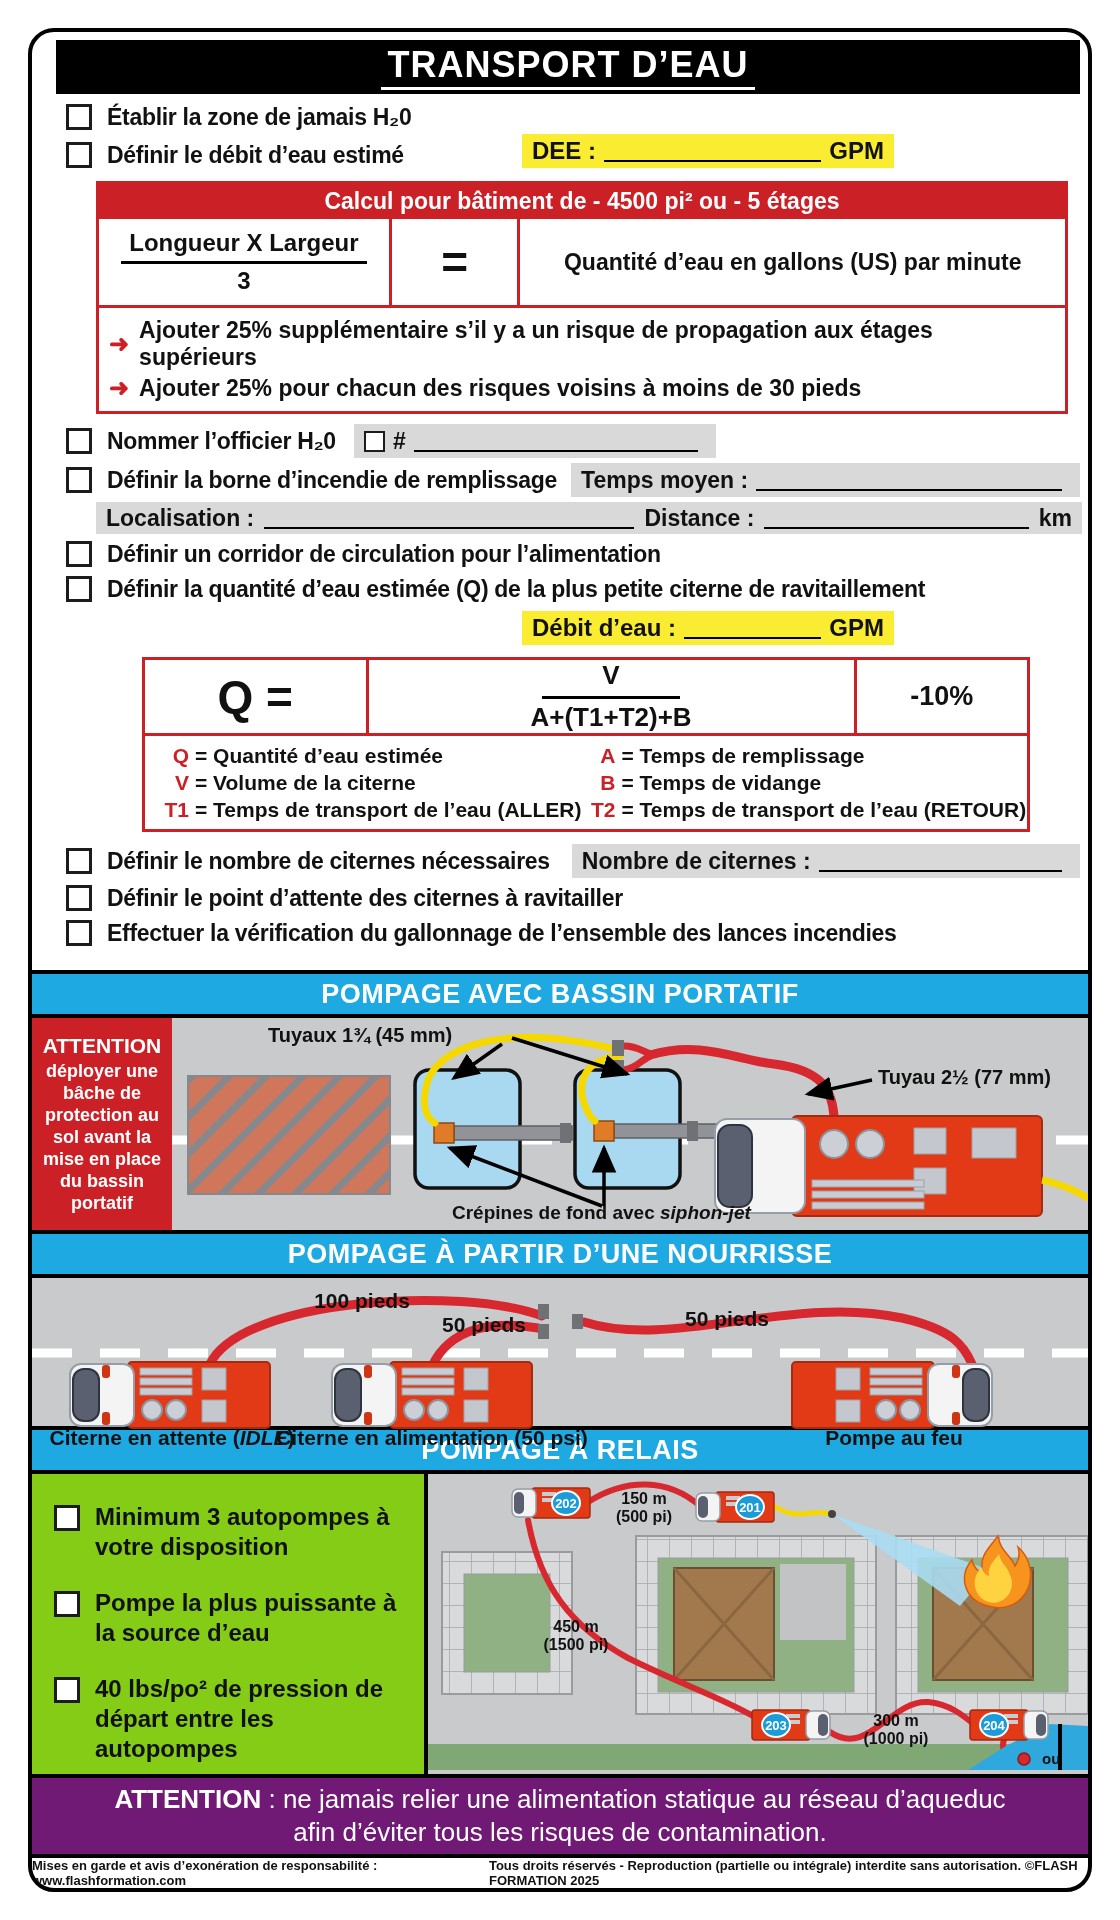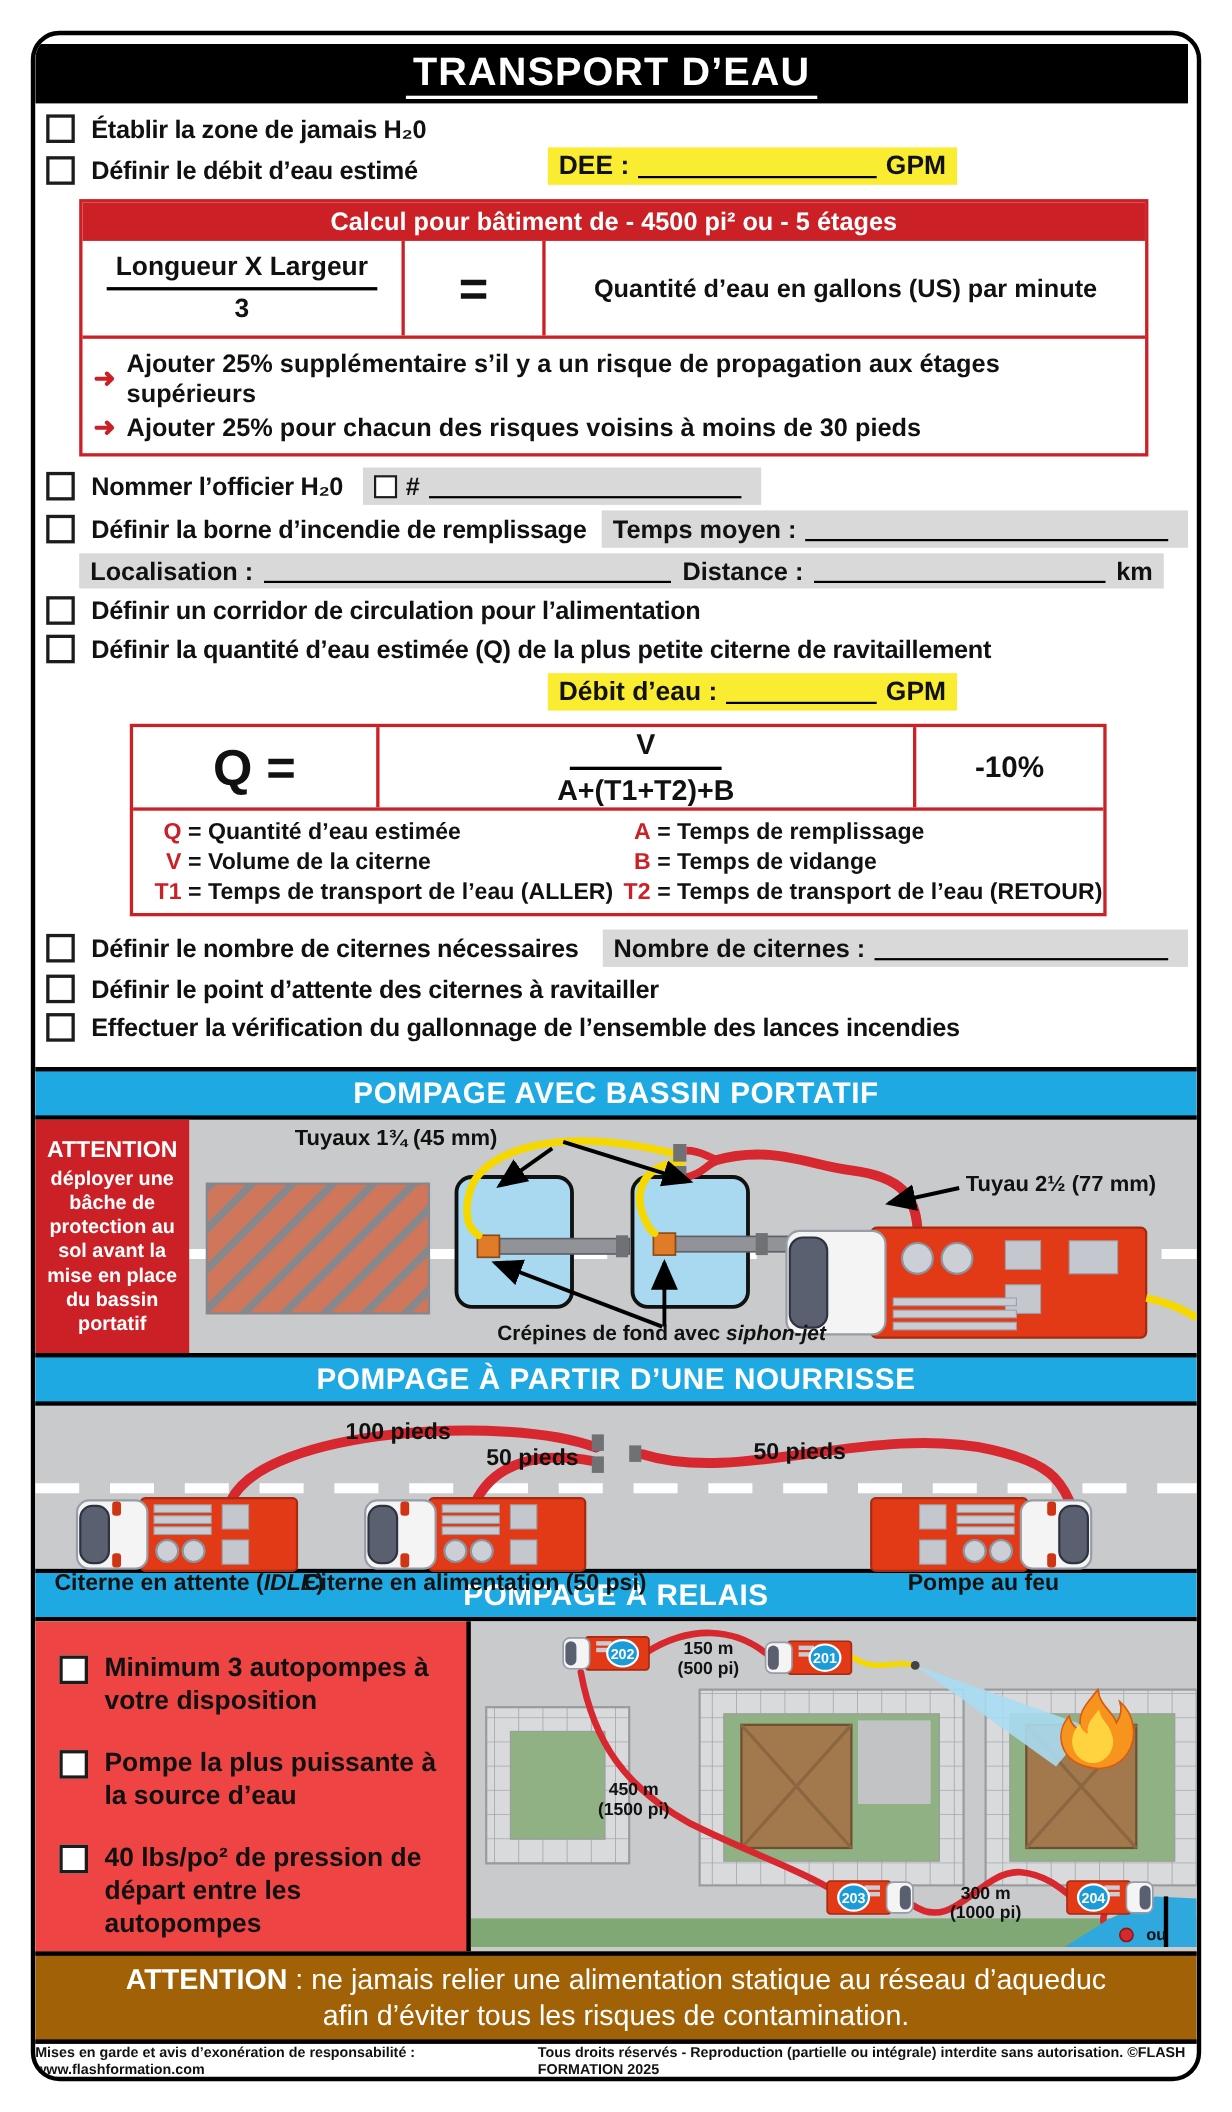--- a/index.html
+++ b/index.html
@@ -1,21 +1,21 @@
 <!DOCTYPE html>
 <html><head>
 <meta charset="utf-8">
 <style>
   html,body{margin:0;padding:0;background:#fff;}
   body{width:1120px;height:1920px;position:relative;font-family:"Liberation Sans",sans-serif;color:#111;}
   .card{position:absolute;left:28px;top:28px;width:1064px;height:1864px;border:4px solid #000;
         border-radius:26px;background:#fff;box-sizing:border-box;overflow:hidden;
         display:flex;flex-direction:column;}
   
-  .top{height:1165px;padding:8px 8px 0 0;box-sizing:border-box;overflow:hidden;}
+  .top{height:1165px;padding:8px 8px 0 24px;box-sizing:border-box;overflow:hidden;}
   .titlebar{height:54px;background:#000;display:flex;align-items:center;justify-content:center;margin-bottom:8px;}
   .titlebar span{color:#fff;font-size:36px;font-weight:bold;letter-spacing:1px;border-bottom:3px solid #fff;padding:0 6px 1px;}
   .chk-row{display:flex;align-items:center;padding-left:10px;margin:5px 0;position:relative;min-height:30px;}
   .chk-row .txt{font-size:23px;font-weight:bold;letter-spacing:-0.3px;}
   .cb{width:20px;height:20px;border:3px solid #1c1c1c;background:#fff;margin-right:15px;flex:0 0 auto;}
   .cb.small{width:17px;height:17px;border-width:2.5px;margin-right:8px;}
   .u{display:inline-block;border-bottom:2.5px solid #000;height:20px;vertical-align:-4px;}
   .field-yellow{position:absolute;left:466px;top:-3px;width:372px;height:34px;background:#f9ec31;
      display:flex;align-items:center;padding:0 10px;box-sizing:border-box;font-size:24px;font-weight:bold;}
   .field-yellow .u{flex:1;margin:0 8px;}
@@ -45,39 +45,39 @@
   .q-c1{flex:0 0 25%;display:flex;align-items:center;justify-content:center;border-right:3px solid #cb2026;font-size:46px;font-weight:bold;padding:8px 0;}
   .q-c2{flex:0 0 55%;display:flex;align-items:center;justify-content:center;border-right:3px solid #cb2026;}
   .q-c3{flex:1;display:flex;align-items:center;justify-content:center;font-size:27px;font-weight:bold;}
   .q-legend{display:grid;grid-template-columns:1.18fr 1fr;padding:6px 10px;}
   .q-leg-item{font-size:21px;font-weight:bold;line-height:27px;white-space:nowrap;}
   .q-leg-item .sym{display:inline-block;width:34px;text-align:right;color:#cb2026;margin-right:6px;}
   
   .bar-blue{height:48px;background:#1fa9e2;border-top:4px solid #000;border-bottom:4px solid #000;
      box-sizing:border-box;display:flex;align-items:center;justify-content:center;
      color:#fff;font-size:27px;font-weight:bold;letter-spacing:0.5px;flex:0 0 auto;}
-  .bar-warn{height:84px;background:#a16207;border-top:4px solid #000;border-bottom:4px solid #000;
+  .bar-warn{height:84px;background:#701a75;border-top:4px solid #000;border-bottom:4px solid #000;
      box-sizing:border-box;display:flex;flex-direction:column;align-items:center;justify-content:center;
      color:#fff;font-size:26px;flex:0 0 auto;}
   .bar-warn .b{font-weight:bold;}
   .bar-warn div{line-height:33px;}
   
   .diag{position:relative;background:#c9cacb;flex:0 0 auto;}
   .d1{height:212px;}
   .d2{height:148px;}
   .att-box{position:absolute;left:0;top:0;width:140px;height:100%;background:#cb2026;color:#fff;
      display:flex;flex-direction:column;align-items:center;justify-content:center;text-align:center;padding:0 8px;box-sizing:border-box;}
   .att-box .t{font-size:21px;font-weight:bold;margin-bottom:2px;}
   .att-box .s{font-size:18px;font-weight:bold;line-height:22px;}
   .d1 svg{position:absolute;left:140px;top:0;}
   .dlabel{position:absolute;font-size:20px;font-weight:bold;white-space:nowrap;}
   .dlabel.white{color:#fff;white-space:normal;text-align:center;line-height:24px;}
   
   .relay{height:300px;display:flex;flex:0 0 auto;background:#c9cacb;}
-  .relay-left{width:396px;background:#ef4444;border-right:4px solid #000;box-sizing:border-box;padding:28px 18px 0 22px;}
+  .relay-left{width:396px;background:#84cc16;border-right:4px solid #000;box-sizing:border-box;padding:28px 18px 0 22px;}
   .r-item{display:flex;margin-bottom:26px;}
   .r-item .txt{font-size:24px;font-weight:bold;line-height:30px;width:320px;}
   .r-item .cb{margin-top:3px;}
   .relay-map{flex:1;position:relative;}
   
   .footer{flex:1;display:flex;align-items:center;justify-content:center;gap:28px;
      font-size:13px;font-weight:bold;color:#111;}
 </style>
 </head>
 <body>

